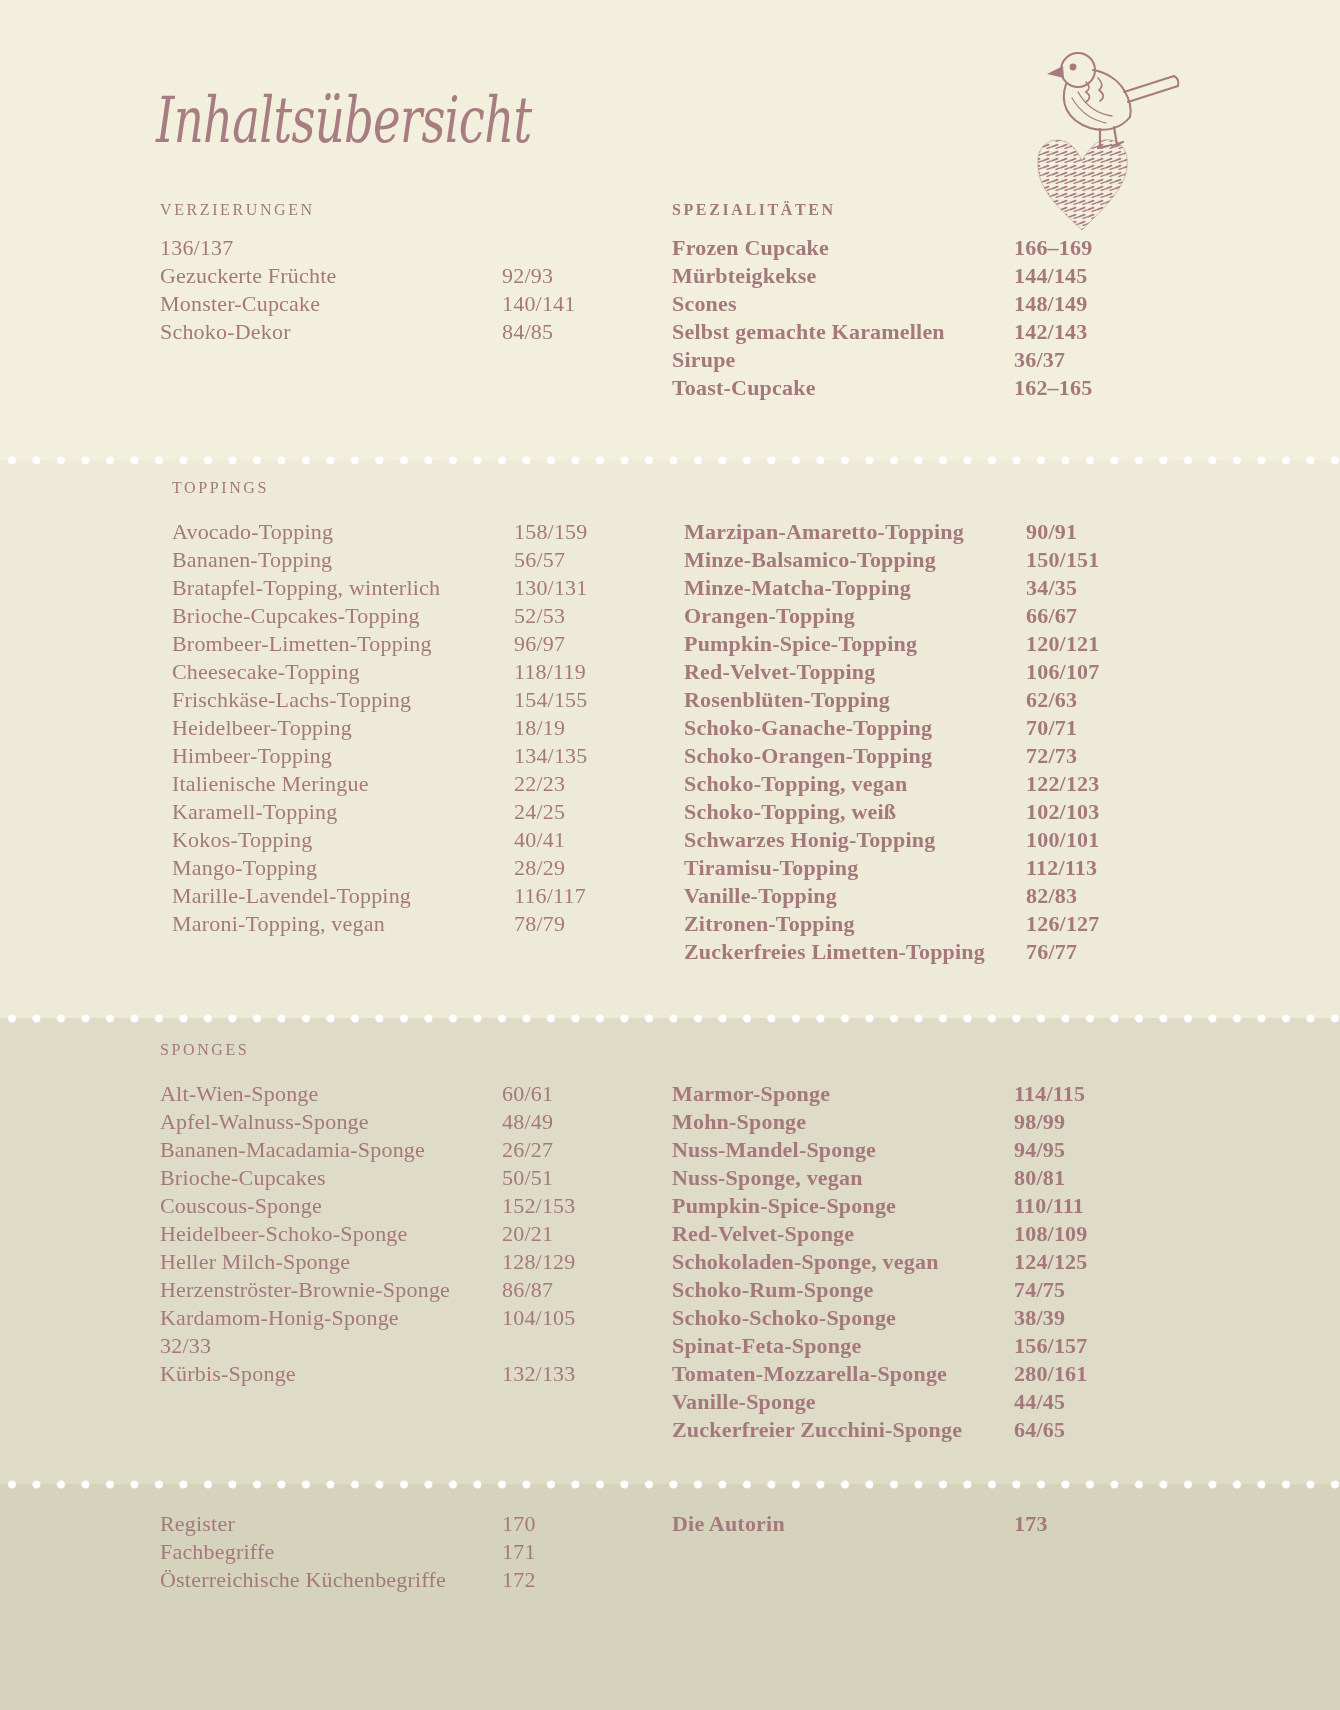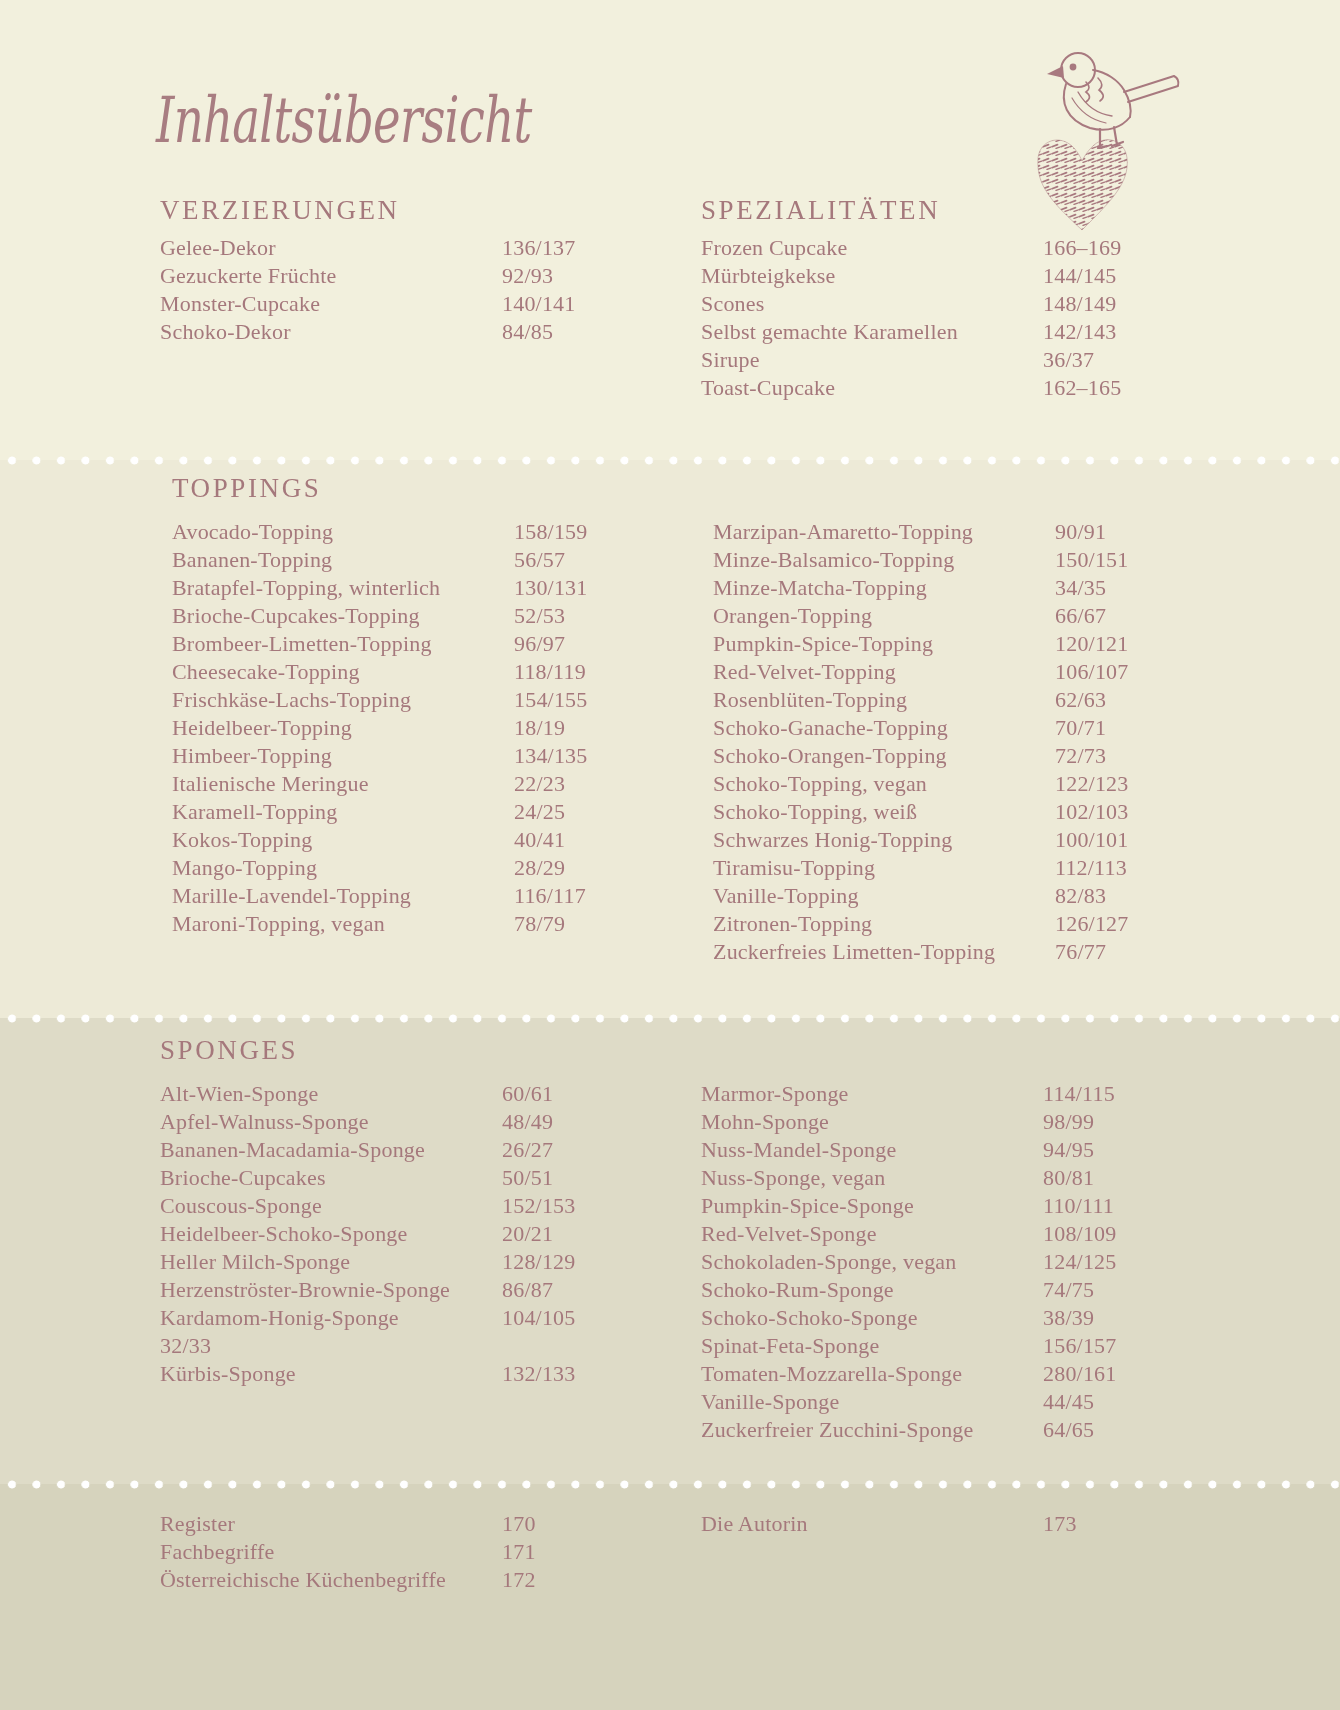--- a/index.html
+++ b/index.html
@@ -27,28 +27,28 @@
   .page-title{
     position:absolute;left:156px;top:84px;white-space:nowrap;
     font-family:"DejaVu Serif","Liberation Serif",serif;
     font-style:italic;font-weight:400;font-size:63px;
     color:var(--title_ink);letter-spacing:-1px;
     transform:scaleX(.74);transform-origin:0 50%;
   }
   .illustration{position:absolute;left:1006px;top:30px;width:192px;height:212px;}
   .col{position:absolute;top:0;width:452px;}
   .col.left{left:160px;}
-  .col.right{left:701px;}
+  .col.right{left:672px;font-weight:bold;}
   .band1 .col{padding-top:198px;}
   .band2 .col{padding-top:16px;margin-left:12px;}
   .band3 .col{padding-top:20px;}
   .band4 .col{padding-top:26px;}
   .heading{
     height:24px;margin-bottom:12px;
-    font-size:27px;letter-spacing:2.6px;line-height:24px;
+    font-size:16px;letter-spacing:2.6px;line-height:24px;
     color:var(--ink);
   }
   .band2 .heading,.band3 .heading{margin-bottom:18px;}
   .row{
     display:grid;grid-template-columns:342px 1fr;
     font-size:22px;line-height:28px;letter-spacing:.2px;
   }
   .row .pages{white-space:nowrap;}
 </style>
 </head>
@@ -83,21 +83,20 @@
       <path d="M66,68 C74,82 86,90 100,93" stroke-width="1.2"></path>
       <path d="M94,99 L94,118 M92,118 L101,116" stroke-width="2.2"></path>
       <path d="M108,97 L111,115 M106,116 L117,112" stroke-width="2.2"></path>
     </g>
   </svg>
 
   <div class="col left">
     <div class="heading">VERZIERUNGEN</div>
     <div class="rows">
         <div class="row">
-          <span class="label">Gelee-Dekor</span>
           <span class="pages">136/137</span>
         </div>
         <div class="row">
           <span class="label">Gezuckerte Früchte</span>
           <span class="pages">92/93</span>
         </div>
         <div class="row">
           <span class="label">Monster-Cupcake</span>
           <span class="pages">140/141</span>
         </div>

